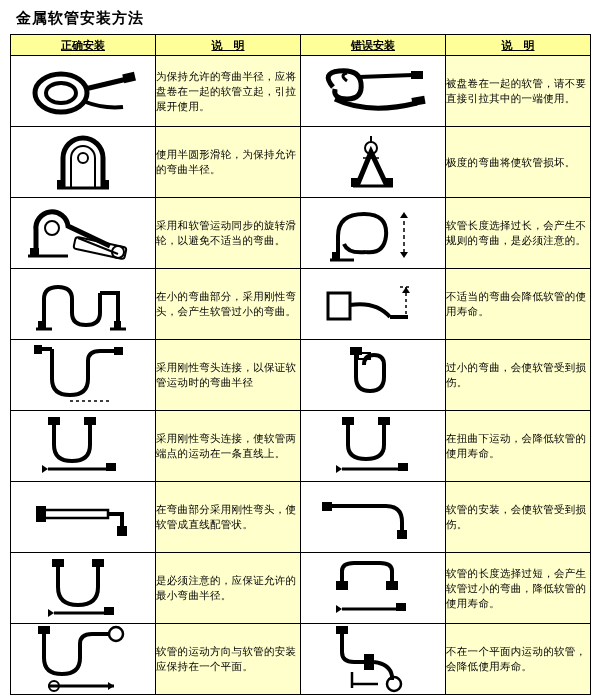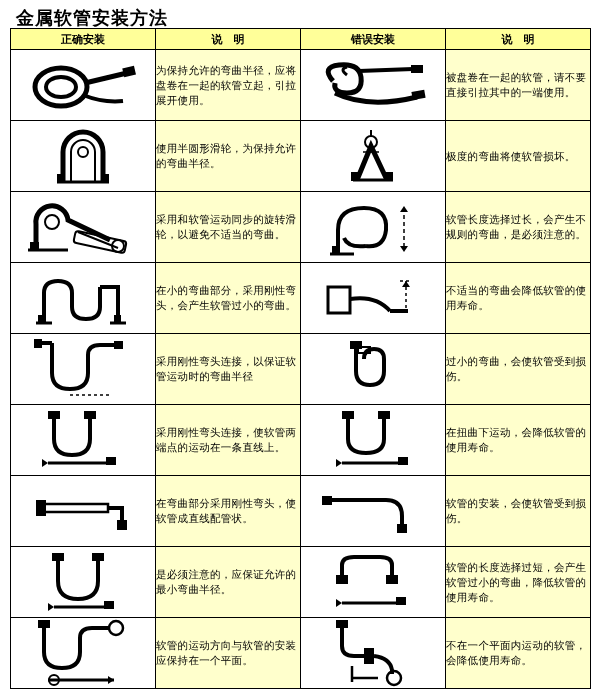--- a/index.html
+++ b/index.html
@@ -15,44 +15,45 @@
     overflow: hidden;
   }
   .page {
     width: 600px;
     height: 698px;
     position: relative;
     box-sizing: border-box;
     padding: 6px 10px 0 10px;
   }
   .doc-title {
-    font-size: 18px;
+    font-size: 15px;
     font-weight: bold;
     letter-spacing: 1px;
-    margin: 2px 0 0 6px;
+    margin: 2px 0 6px 6px;
     line-height: 20px;
   }
   table.hose-table {
     border-collapse: collapse;
     width: 580px;
     table-layout: fixed;
     border: 1px solid #000;
   }
   table.hose-table td, table.hose-table th {
     border: 1px solid #000;
     padding: 0;
     vertical-align: middle;
   }
   thead th {
     background: #ffff99;
     font-size: 11px;
     font-weight: bold;
     height: 20px;
     text-align: center;
     color: #000;
+    text-decoration: underline;
   }
   col.c-img { width: 145px; }
   col.c-txt { width: 145px; }
   td.img-cell {
     background: #ffffff;
     text-align: center;
     vertical-align: middle;
     height: 70px;
   }
   td.txt-cell {

